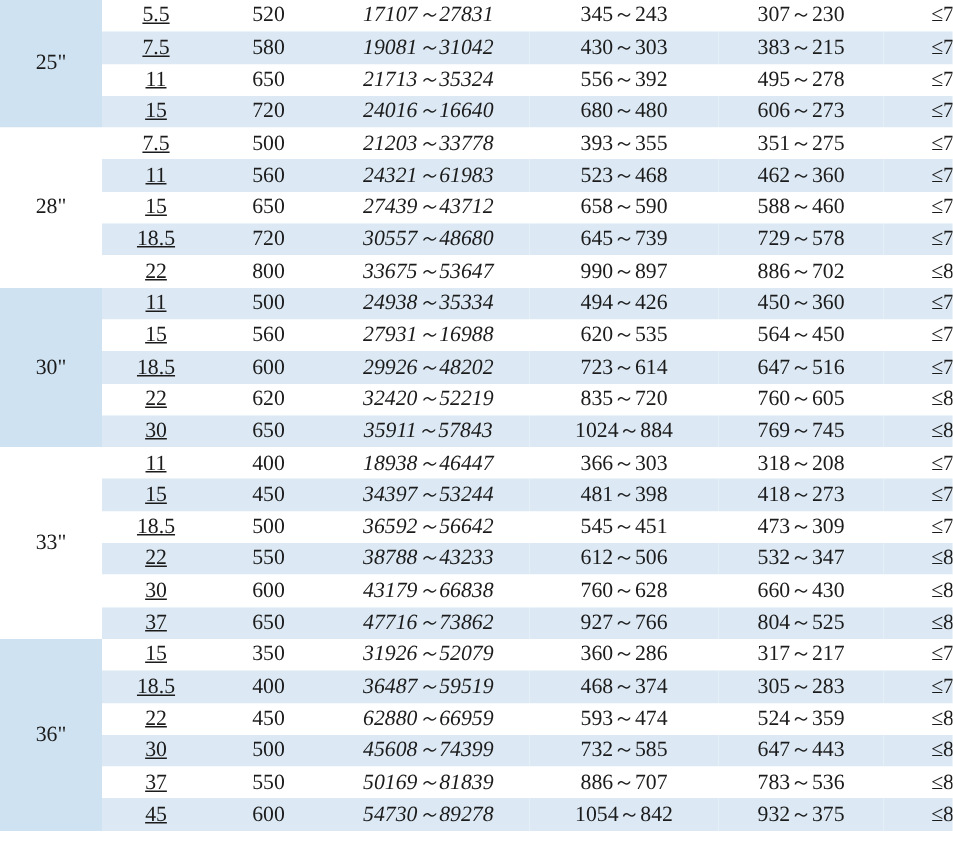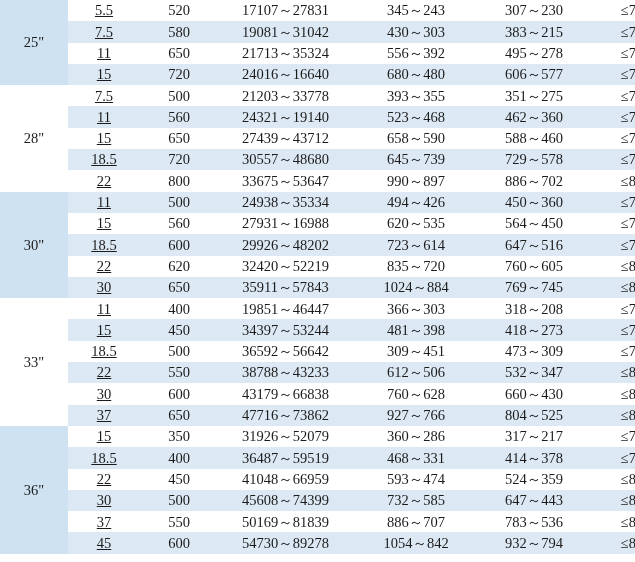--- a/index.html
+++ b/index.html
@@ -29,21 +29,21 @@
     height: 21.3px;
     color: #1b1b1b;
   }
   td.size-cell {
     width: 68px;
     font-size: 15.5px;
     color: #111;
   }
   td.c1 { width: 72px; text-decoration: underline; }
   td.c2 { width: 78px; }
-  td.c3 { width: 135px; }
+  td.c3 { width: 135px; font-style: italic; }
   td.c4 { width: 126px; }
   td.c5 { width: 110px; }
   td.c6 { width: 86px; }
   tr.band-a td { background: #ffffff; }
   tr.band-b td { background: #dce9f4; }
   td.size-cell.grp-shade { background: #cfe2f1; }
   td.size-cell.grp-plain { background: #ffffff; }
   .nowrap { white-space: nowrap; }
 </style>
 </head>
@@ -74,36 +74,36 @@
         <td class="c3 nowrap">21713～35324</td>
         <td class="c4 nowrap">556～392</td>
         <td class="c5 nowrap">495～278</td>
         <td class="c6">≤76</td>
       </tr>
       <tr class="band-b">
         <td class="c1">15</td>
         <td class="c2">720</td>
         <td class="c3 nowrap">24016～16640</td>
         <td class="c4 nowrap">680～480</td>
-        <td class="c5 nowrap">606～577</td>
+        <td class="c5 nowrap">606～273</td>
         <td class="c6">≤78</td>
       </tr>
       <tr class="band-a">
         <td class="size-cell grp-plain" rowspan="5">28"</td>
         <td class="c1">7.5</td>
         <td class="c2">500</td>
         <td class="c3 nowrap">21203～33778</td>
         <td class="c4 nowrap">393～355</td>
         <td class="c5 nowrap">351～275</td>
         <td class="c6">≤74</td>
       </tr>
       <tr class="band-b">
         <td class="c1">11</td>
         <td class="c2">560</td>
-        <td class="c3 nowrap">24321～19140</td>
+        <td class="c3 nowrap">24321～61983</td>
         <td class="c4 nowrap">523～468</td>
         <td class="c5 nowrap">462～360</td>
         <td class="c6">≤76</td>
       </tr>
       <tr class="band-a">
         <td class="c1">15</td>
         <td class="c2">650</td>
         <td class="c3 nowrap">27439～43712</td>
         <td class="c4 nowrap">658～590</td>
         <td class="c5 nowrap">588～460</td>
@@ -163,38 +163,38 @@
         <td class="c2">650</td>
         <td class="c3 nowrap">35911～57843</td>
         <td class="c4 nowrap">1024～884</td>
         <td class="c5 nowrap">769～745</td>
         <td class="c6">≤82</td>
       </tr>
       <tr class="band-a">
         <td class="size-cell grp-plain" rowspan="6">33"</td>
         <td class="c1">11</td>
         <td class="c2">400</td>
-        <td class="c3 nowrap">19851～46447</td>
+        <td class="c3 nowrap">18938～46447</td>
         <td class="c4 nowrap">366～303</td>
         <td class="c5 nowrap">318～208</td>
         <td class="c6">≤76</td>
       </tr>
       <tr class="band-b">
         <td class="c1">15</td>
         <td class="c2">450</td>
         <td class="c3 nowrap">34397～53244</td>
         <td class="c4 nowrap">481～398</td>
         <td class="c5 nowrap">418～273</td>
         <td class="c6">≤77</td>
       </tr>
       <tr class="band-a">
         <td class="c1">18.5</td>
         <td class="c2">500</td>
         <td class="c3 nowrap">36592～56642</td>
-        <td class="c4 nowrap">309～451</td>
+        <td class="c4 nowrap">545～451</td>
         <td class="c5 nowrap">473～309</td>
         <td class="c6">≤79</td>
       </tr>
       <tr class="band-b">
         <td class="c1">22</td>
         <td class="c2">550</td>
         <td class="c3 nowrap">38788～43233</td>
         <td class="c4 nowrap">612～506</td>
         <td class="c5 nowrap">532～347</td>
         <td class="c6">≤81</td>
@@ -221,28 +221,28 @@
         <td class="c2">350</td>
         <td class="c3 nowrap">31926～52079</td>
         <td class="c4 nowrap">360～286</td>
         <td class="c5 nowrap">317～217</td>
         <td class="c6">≤78</td>
       </tr>
       <tr class="band-b">
         <td class="c1">18.5</td>
         <td class="c2">400</td>
         <td class="c3 nowrap">36487～59519</td>
-        <td class="c4 nowrap">468～331</td>
-        <td class="c5 nowrap">414～378</td>
+        <td class="c4 nowrap">468～374</td>
+        <td class="c5 nowrap">305～283</td>
         <td class="c6">≤79</td>
       </tr>
       <tr class="band-a">
         <td class="c1">22</td>
         <td class="c2">450</td>
-        <td class="c3 nowrap">41048～66959</td>
+        <td class="c3 nowrap">62880～66959</td>
         <td class="c4 nowrap">593～474</td>
         <td class="c5 nowrap">524～359</td>
         <td class="c6">≤81</td>
       </tr>
       <tr class="band-b">
         <td class="c1">30</td>
         <td class="c2">500</td>
         <td class="c3 nowrap">45608～74399</td>
         <td class="c4 nowrap">732～585</td>
         <td class="c5 nowrap">647～443</td>
@@ -254,17 +254,17 @@
         <td class="c3 nowrap">50169～81839</td>
         <td class="c4 nowrap">886～707</td>
         <td class="c5 nowrap">783～536</td>
         <td class="c6">≤84</td>
       </tr>
       <tr class="band-b">
         <td class="c1">45</td>
         <td class="c2">600</td>
         <td class="c3 nowrap">54730～89278</td>
         <td class="c4 nowrap">1054～842</td>
-        <td class="c5 nowrap">932～794</td>
+        <td class="c5 nowrap">932～375</td>
         <td class="c6">≤85</td>
       </tr>
     </tbody>
 </table>
 
 </body></html>

